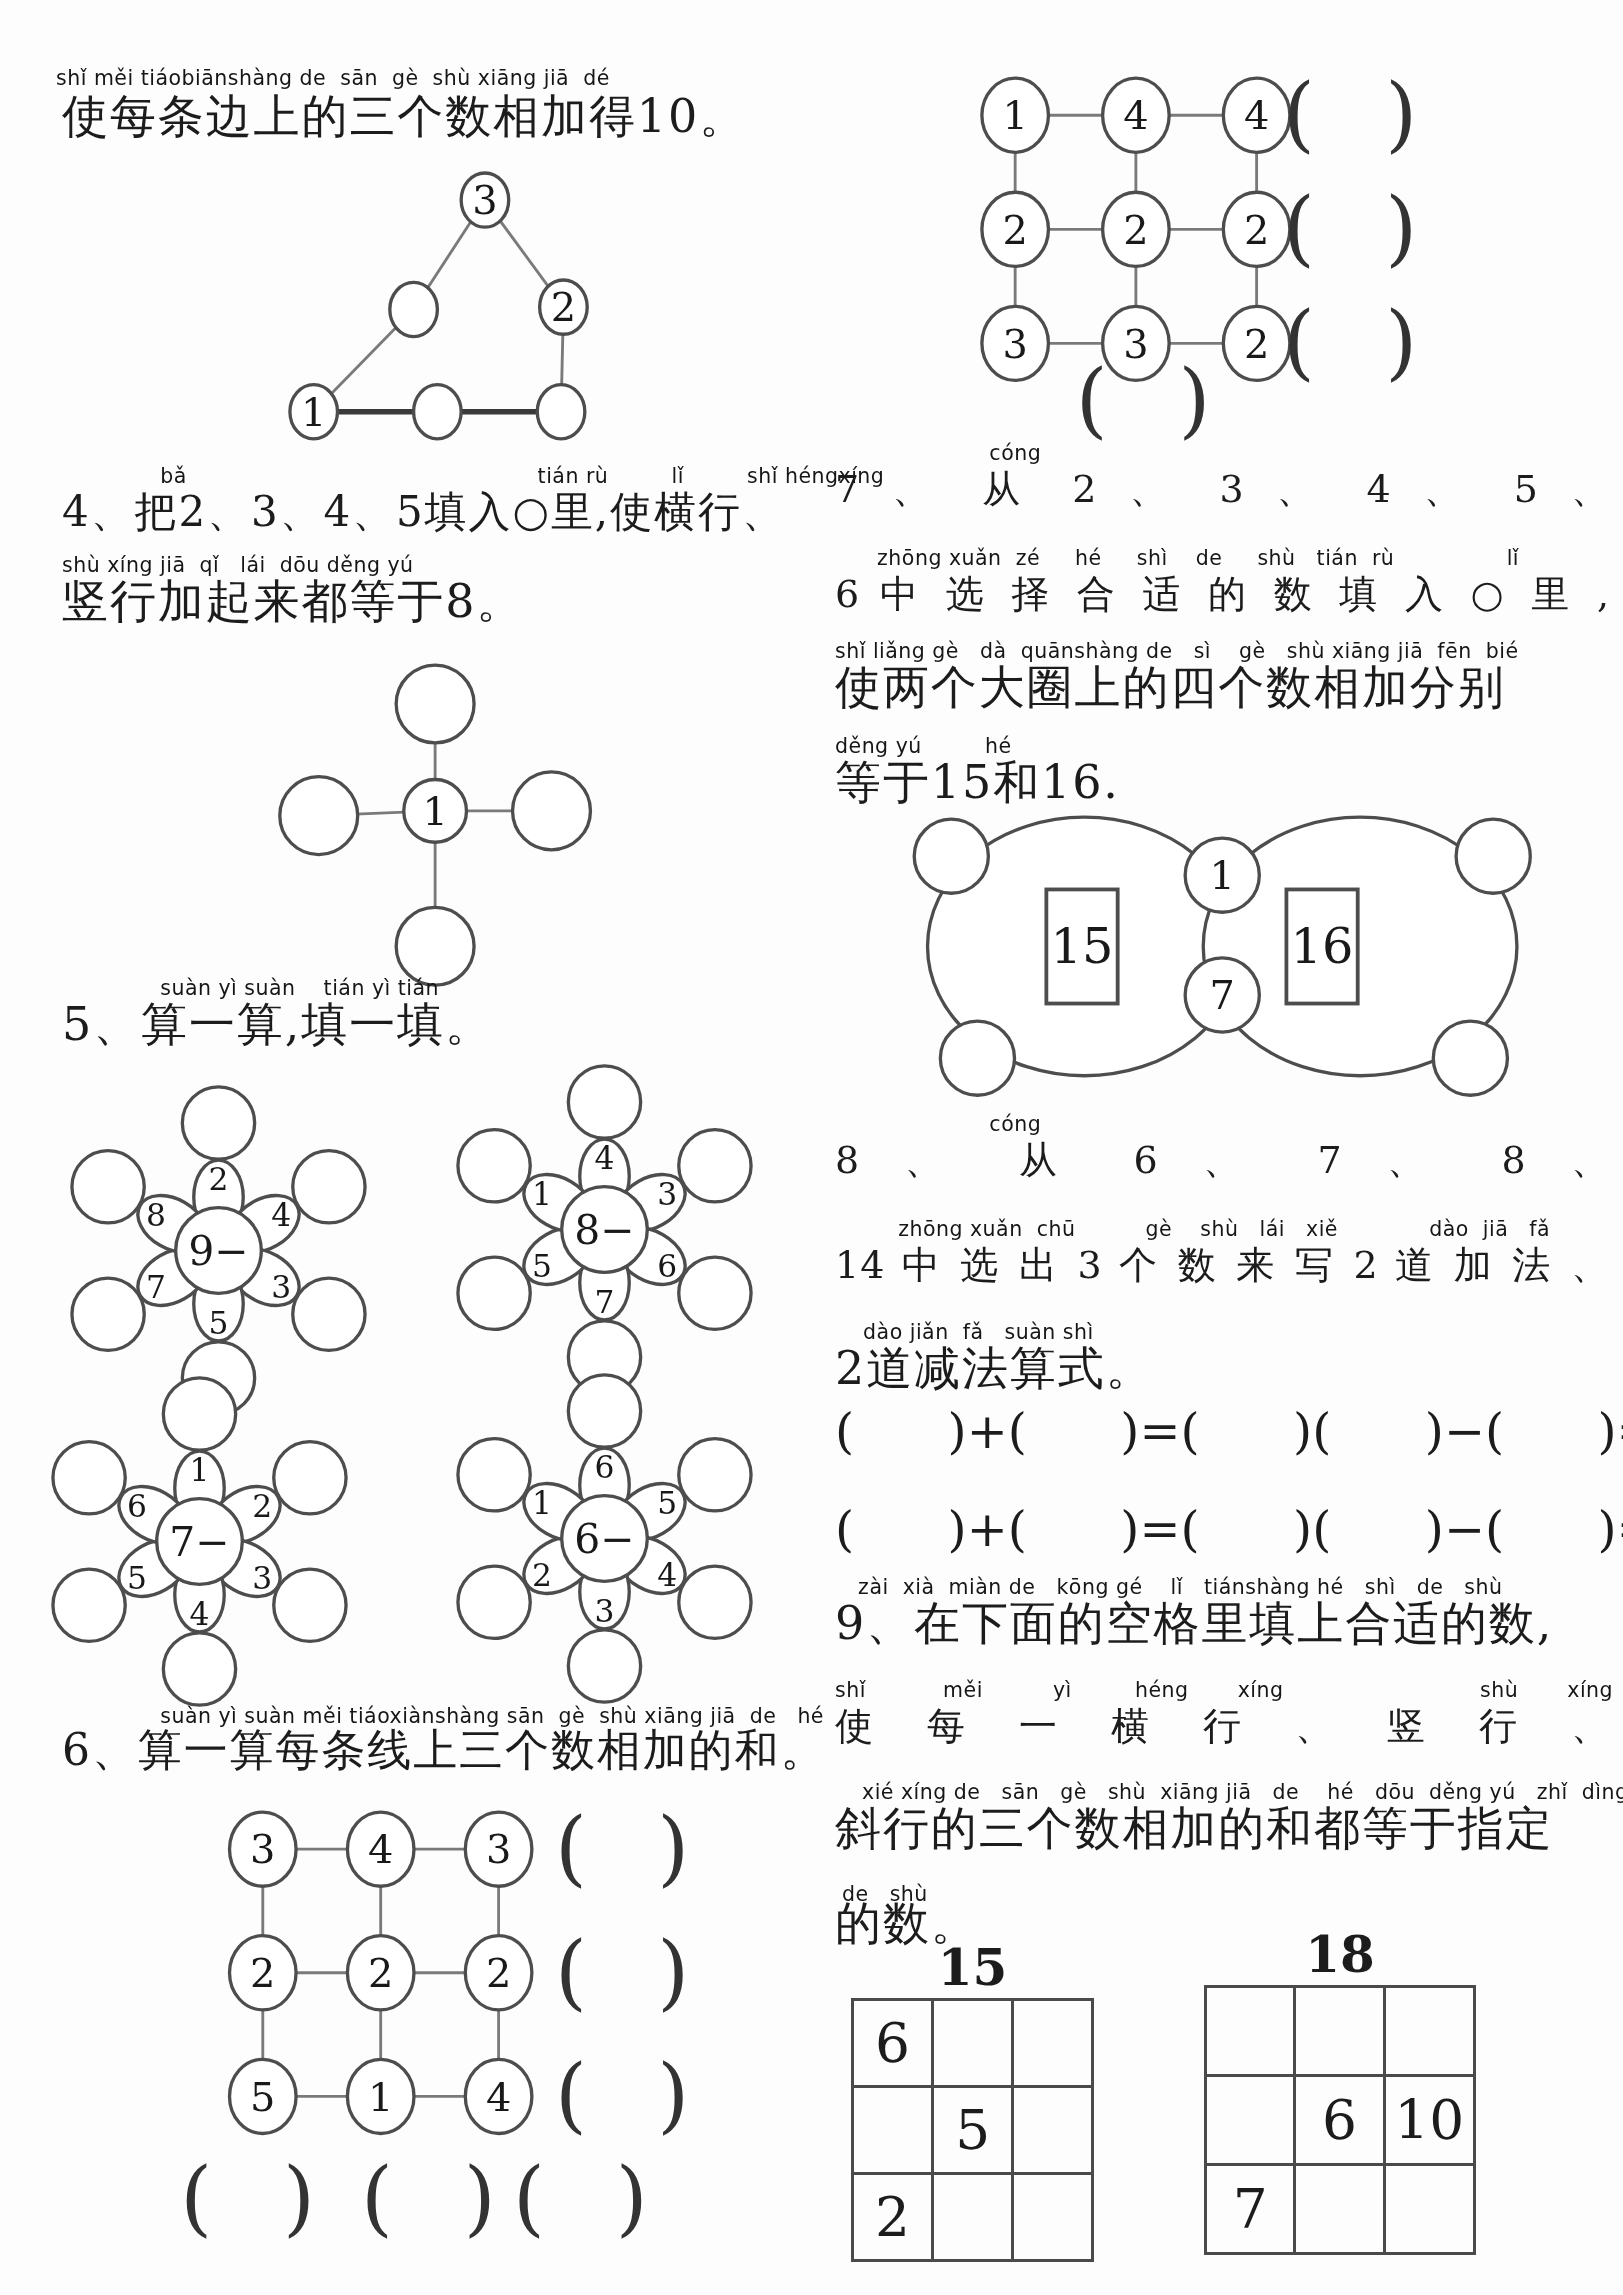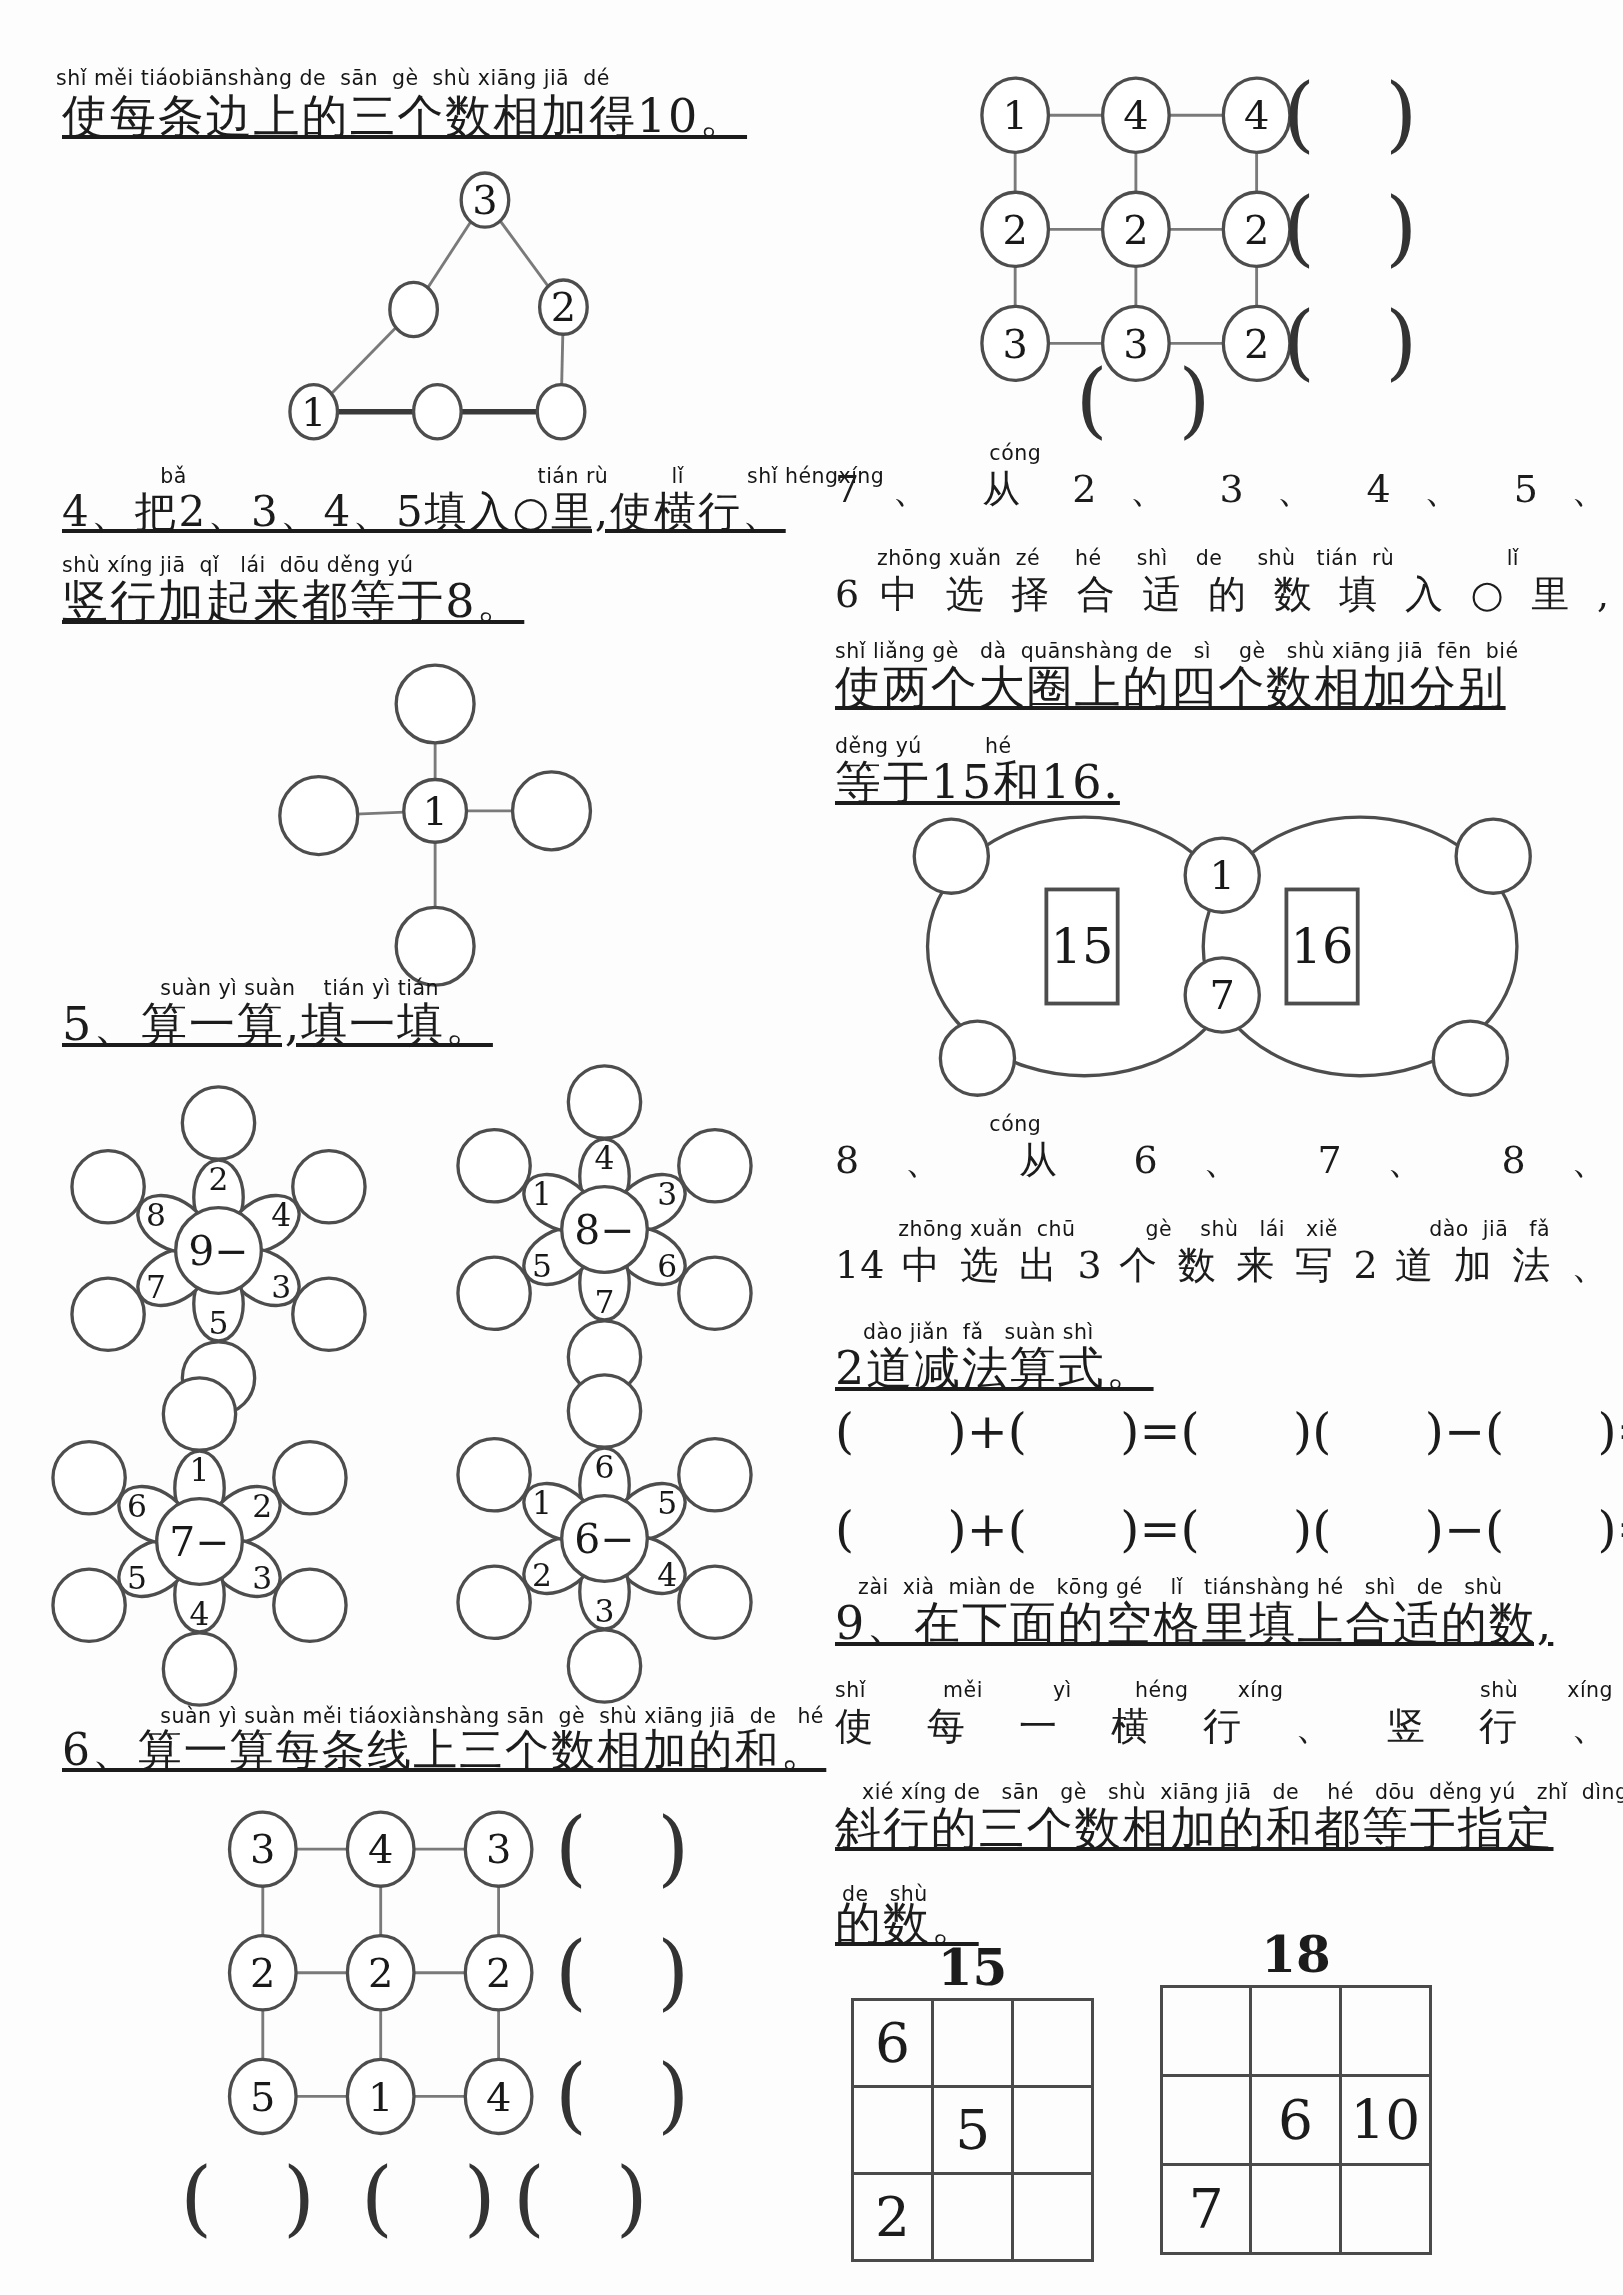--- a/index.html
+++ b/index.html
@@ -1,21 +1,21 @@
 <!DOCTYPE html>
 <html style="font-size:7.6px"><head>
 <meta charset="utf-8">
 <style>
   html,body{margin:0;padding:0;background:#fdfdfd;}
   body{width:1623px;height:2295px;position:relative;color:#1c1c1c;
        font-family:"DejaVu Serif",serif;}
   .abs{position:absolute;}
   .py{font-family:"DejaVu Sans",sans-serif;font-size:20.5px;color:#161616;
       white-space:pre;letter-spacing:0.5px;}
-  .cn{font-size:46px;line-height:1.12;white-space:pre;letter-spacing:1.9px;text-decoration:underline;}
+  .cn{font-size:46px;line-height:1.12;white-space:pre;letter-spacing:1.9px;}
   .cn-wide{font-size:38px;width:775px;text-align:justify;text-align-last:justify;
            letter-spacing:1px;}
   .eqrow{left:835px;width:782px;display:flex;justify-content:space-between;
          font-size:49px;white-space:pre;}
   svg ellipse,svg circle{fill:#ffffff;stroke:#4d4d4d;stroke-width:7;}
   svg line{stroke:#7a7a7a;stroke-width:6;}
   svg .thick{stroke:#3a3a3a;stroke-width:12;}
   svg text{font-family:"DejaVu Serif",serif;fill:#191919;text-anchor:middle;}
   svg .gnum{font-size:84px;}
   svg .cnum{font-size:86px;}
@@ -321,21 +321,21 @@
     </tr>
     <tr>
       <td>2</td>
       <td></td>
       <td></td>
     </tr>
   </tbody>
     </table>
 </div>
 
-<div class="abs" style="left:1160px;top:1930px;width:272px">
+<div class="abs" style="left:1204px;top:1930px;width:272px">
   <div class="sq-label">18</div>
   <table class="sq sq-r">
     <tbody>
         <tr>
       <td></td>
       <td></td>
       <td></td>
     </tr>
     <tr>
       <td></td>

